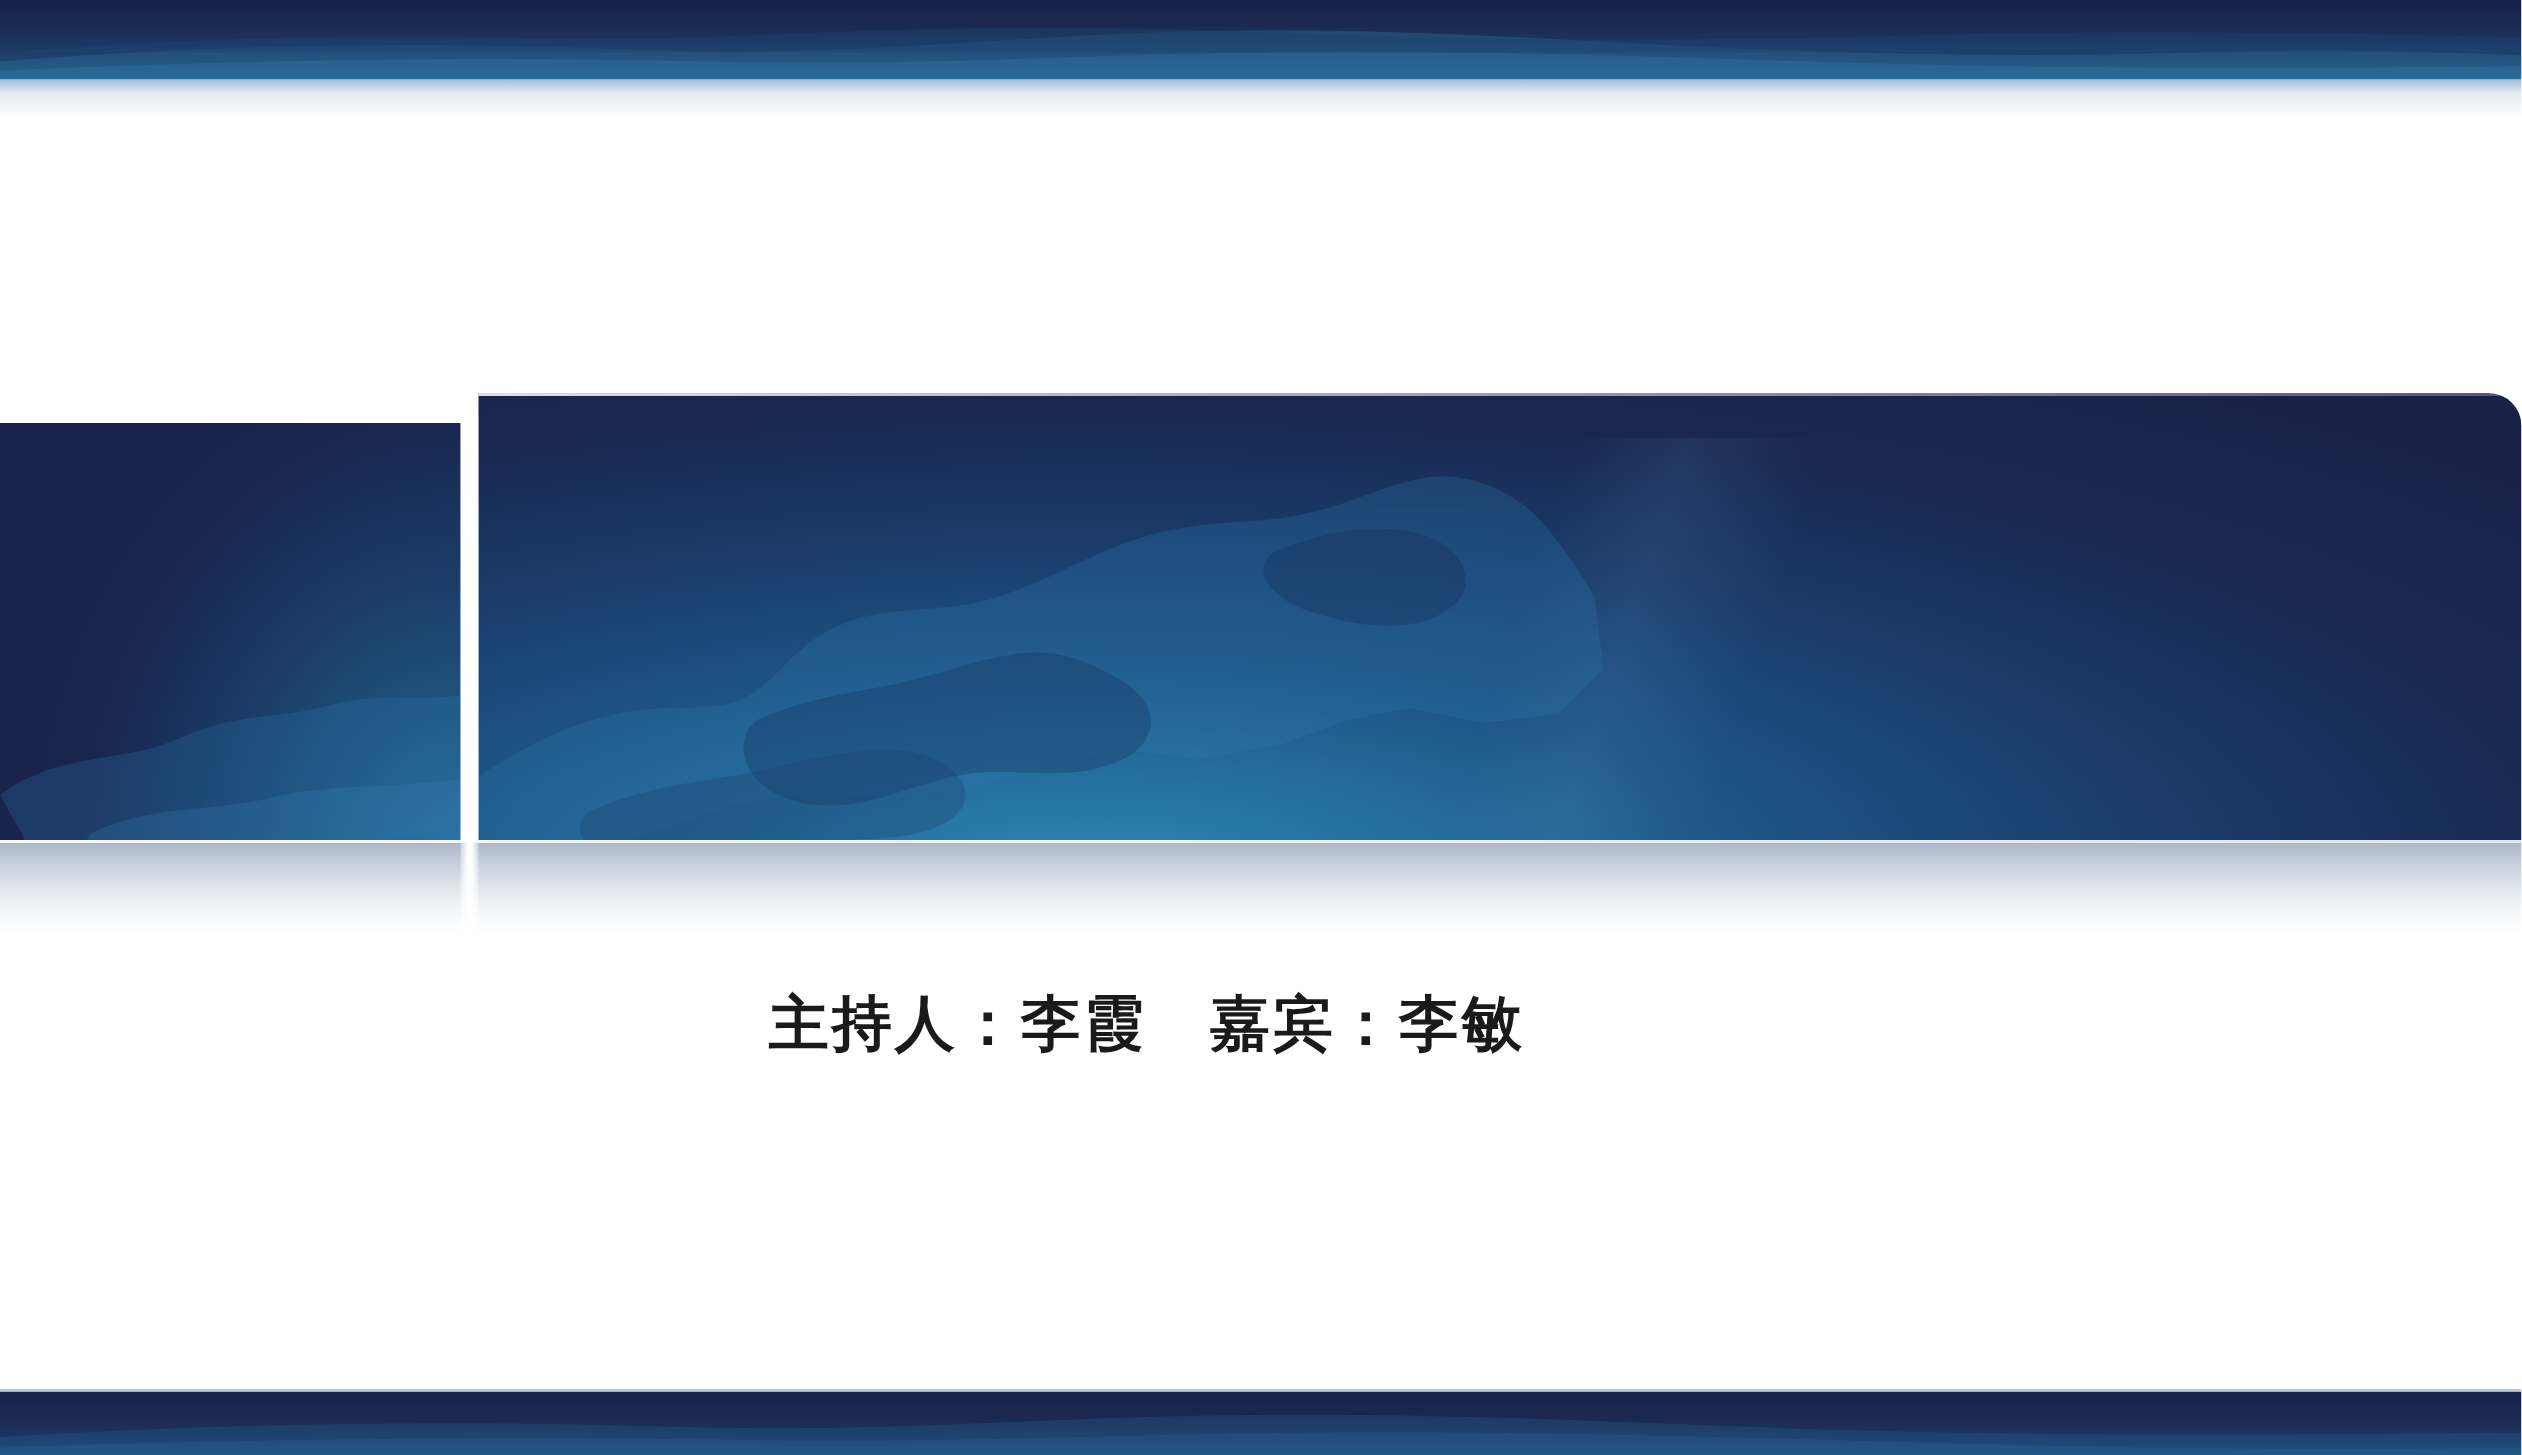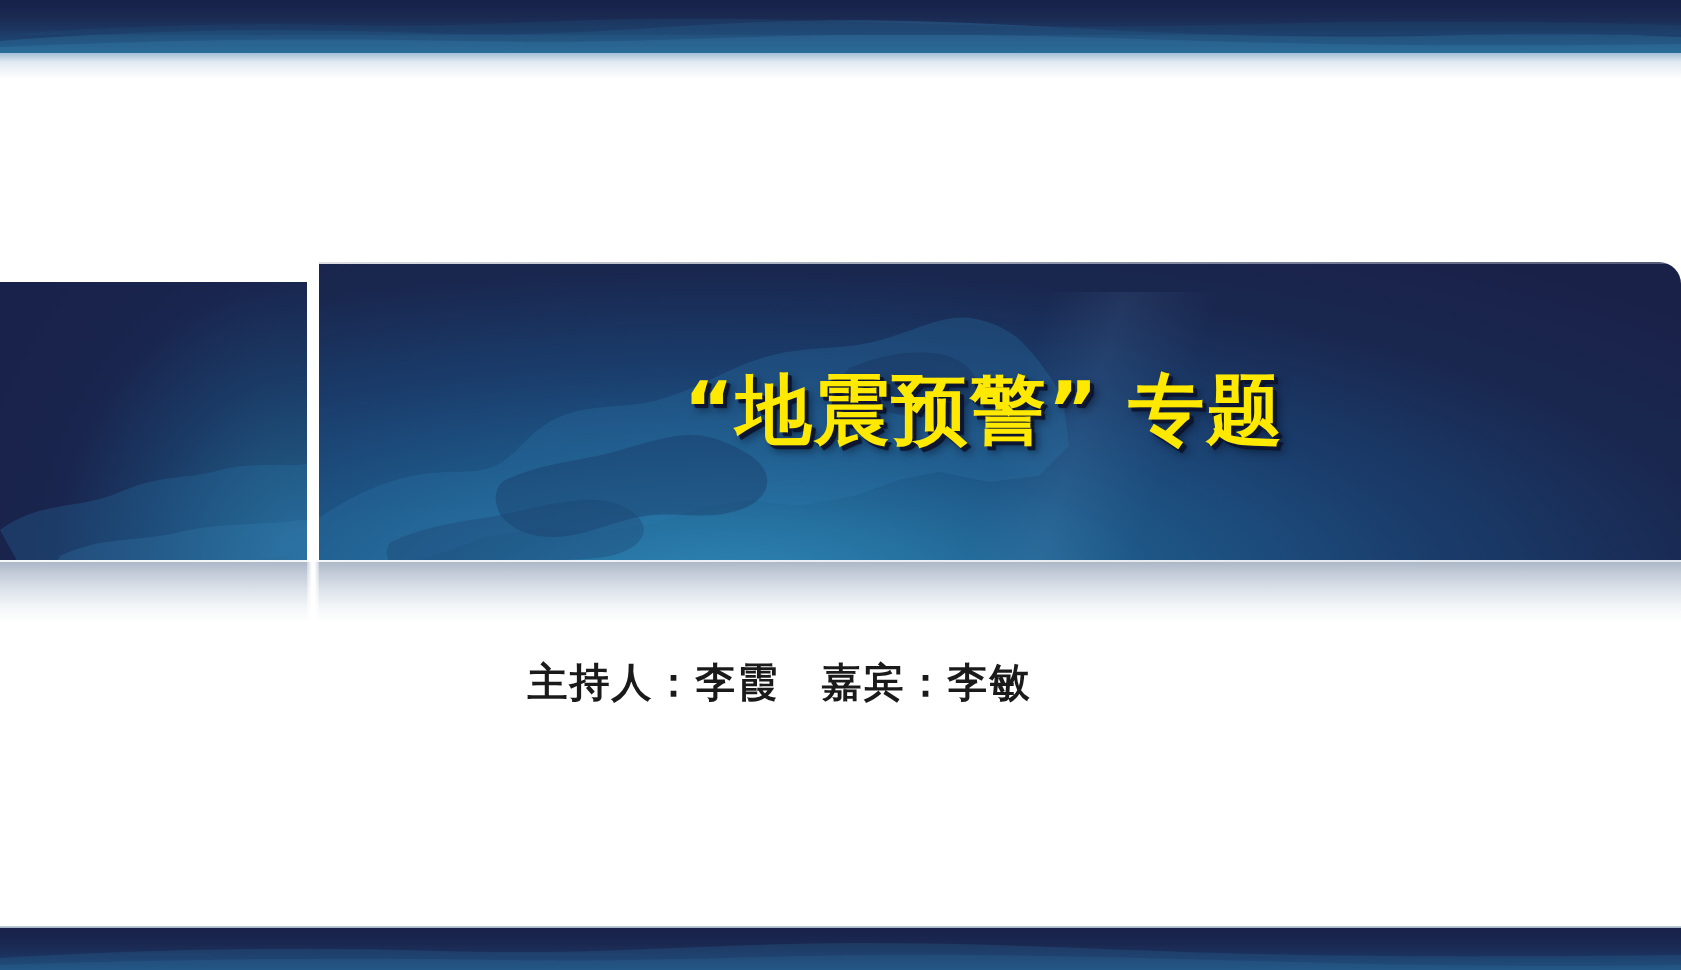--- a/index.html
+++ b/index.html
@@ -87,21 +87,20 @@
       4px 4px 1px rgba(8,14,36,.85),
       6px 6px 8px rgba(4,8,22,.5);
     white-space:nowrap;
     transform:translateX(-16px);
   }
 
   
   .subtitle{
     position:absolute;left:0;top:655px;width:1565px;
     text-align:center;
-    padding-left:15px;
   }
   .subtitle-text{
     display:inline-block;
     font-size:40px;font-weight:bold;color:#1a1a1a;
     letter-spacing:2px;white-space:pre;
     font-family:"DejaVu Sans","Liberation Sans",sans-serif;
     transform:translateX(-18px);
   }
 
   
@@ -145,23 +144,20 @@
       <path d="M0,262 C35,236 72,214 112,206 C150,198 172,206 196,196 C218,186 228,162 258,148 C292,132 330,140 366,128 C404,116 432,96 470,86 C506,76 540,80 574,72 C604,65 626,52 654,48 C676,45 700,54 716,66 C730,77 742,94 752,108 L764,128 L770,176 L740,206 L690,212 L640,202 L600,210 L556,226 L500,236 L452,230 L404,238 L352,254 L300,262 L244,258 L190,266 L140,284 L86,300 L30,310 L0,312 Z" fill="#2d7cb0" opacity="0.30"></path>
       <path d="M206,210 C236,196 268,192 298,186 C326,180 350,170 378,166 C404,162 424,170 442,180 C458,188 470,200 468,214 C466,230 448,240 424,244 C398,248 372,242 346,246 C318,250 296,262 268,266 C240,270 216,262 204,248 C194,236 194,218 206,210 Z" fill="#19345e" opacity="0.40"></path>
       <path d="M92,272 C126,256 160,252 196,246 C228,240 252,232 284,230 C310,228 330,236 340,248 C350,260 344,274 324,282 C302,291 274,288 248,292 C218,297 194,308 166,312 C138,316 110,310 98,300 C88,292 84,280 92,272 Z" fill="#1d3d69" opacity="0.35"></path>
       <path d="M556,96 C584,84 614,80 640,84 C662,88 676,100 678,114 C680,130 664,142 642,146 C618,150 592,144 570,136 C552,129 540,116 544,106 C546,100 550,98 556,96 Z" fill="#1a3560" opacity="0.45"></path>
     </svg>
   </div>
 
   <div class="panel-topline"></div>
   <div class="divider"></div>
 
-  <div class="title">
-    <span class="title-text">“地震预警” 专题</span>
-  </div>
 </div>
 
 <div class="reflection">
   <div class="edge"></div>
   <div class="divider-ref"></div>
 </div>
 
 <div class="subtitle">
   <span class="subtitle-text">主持人：李霞　嘉宾：李敏</span>
 </div>

